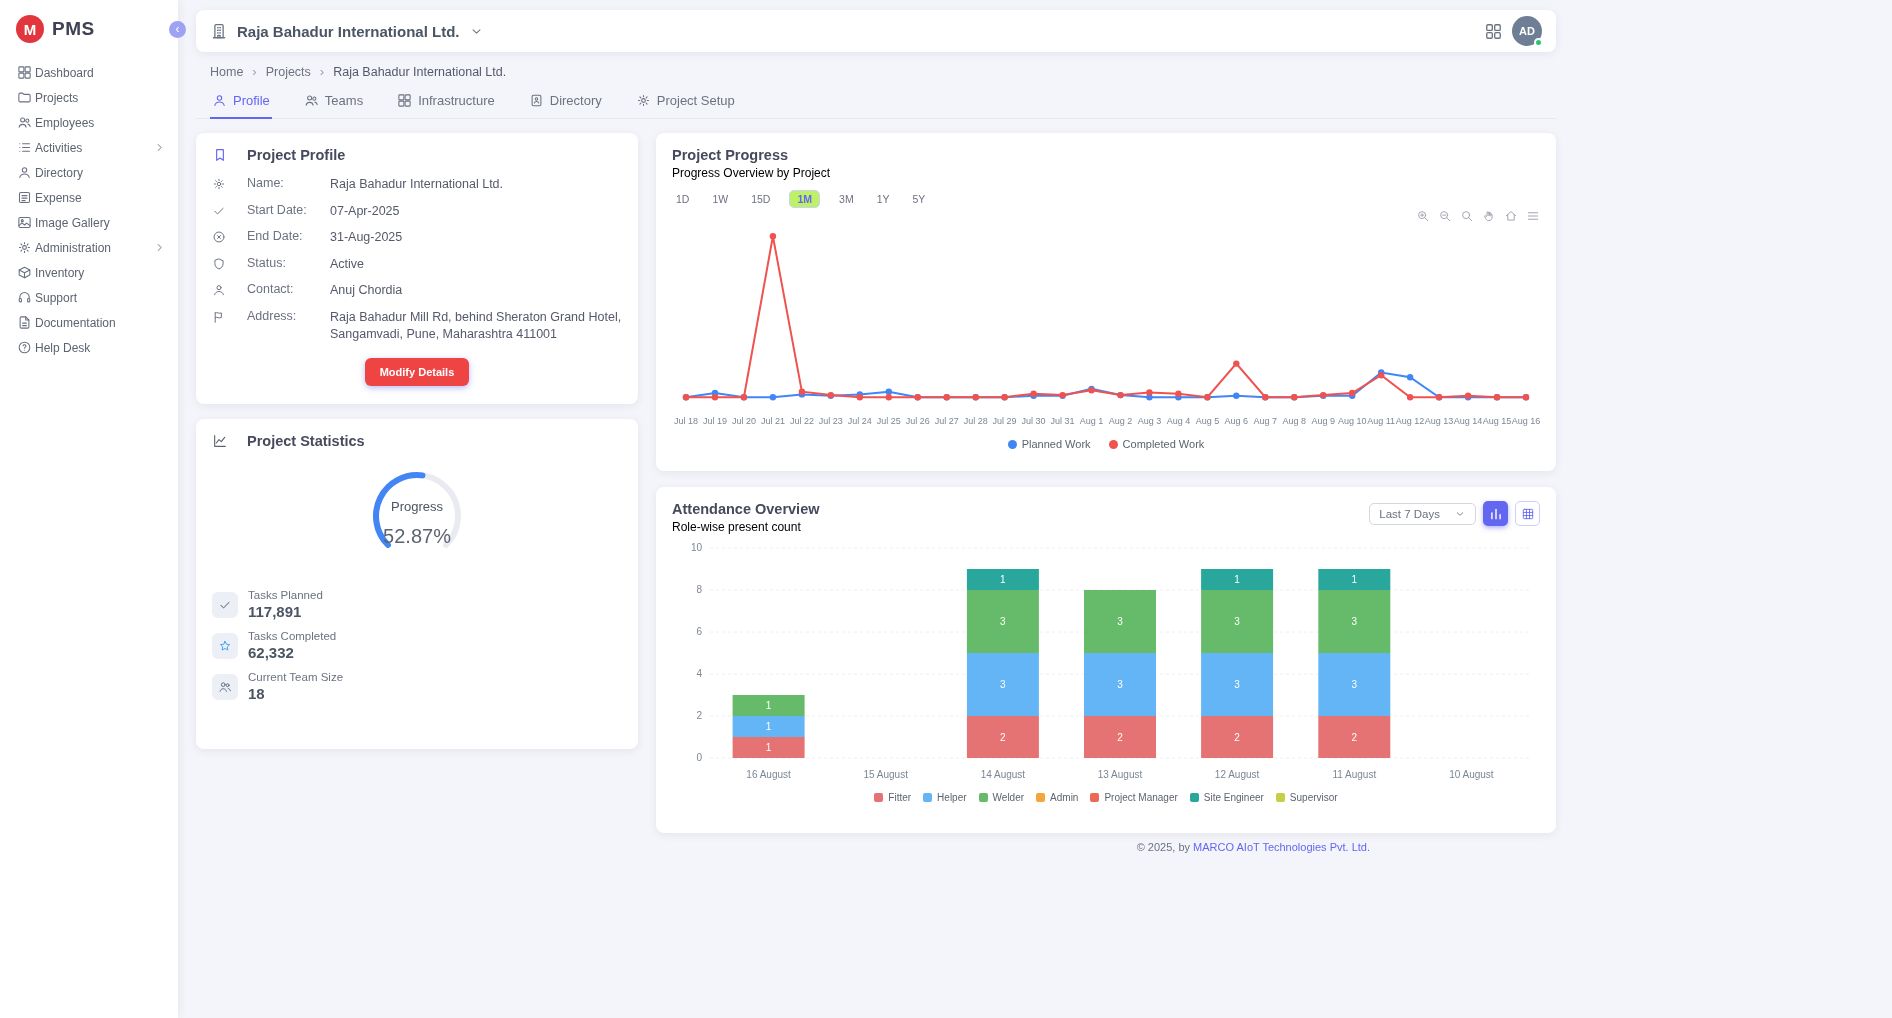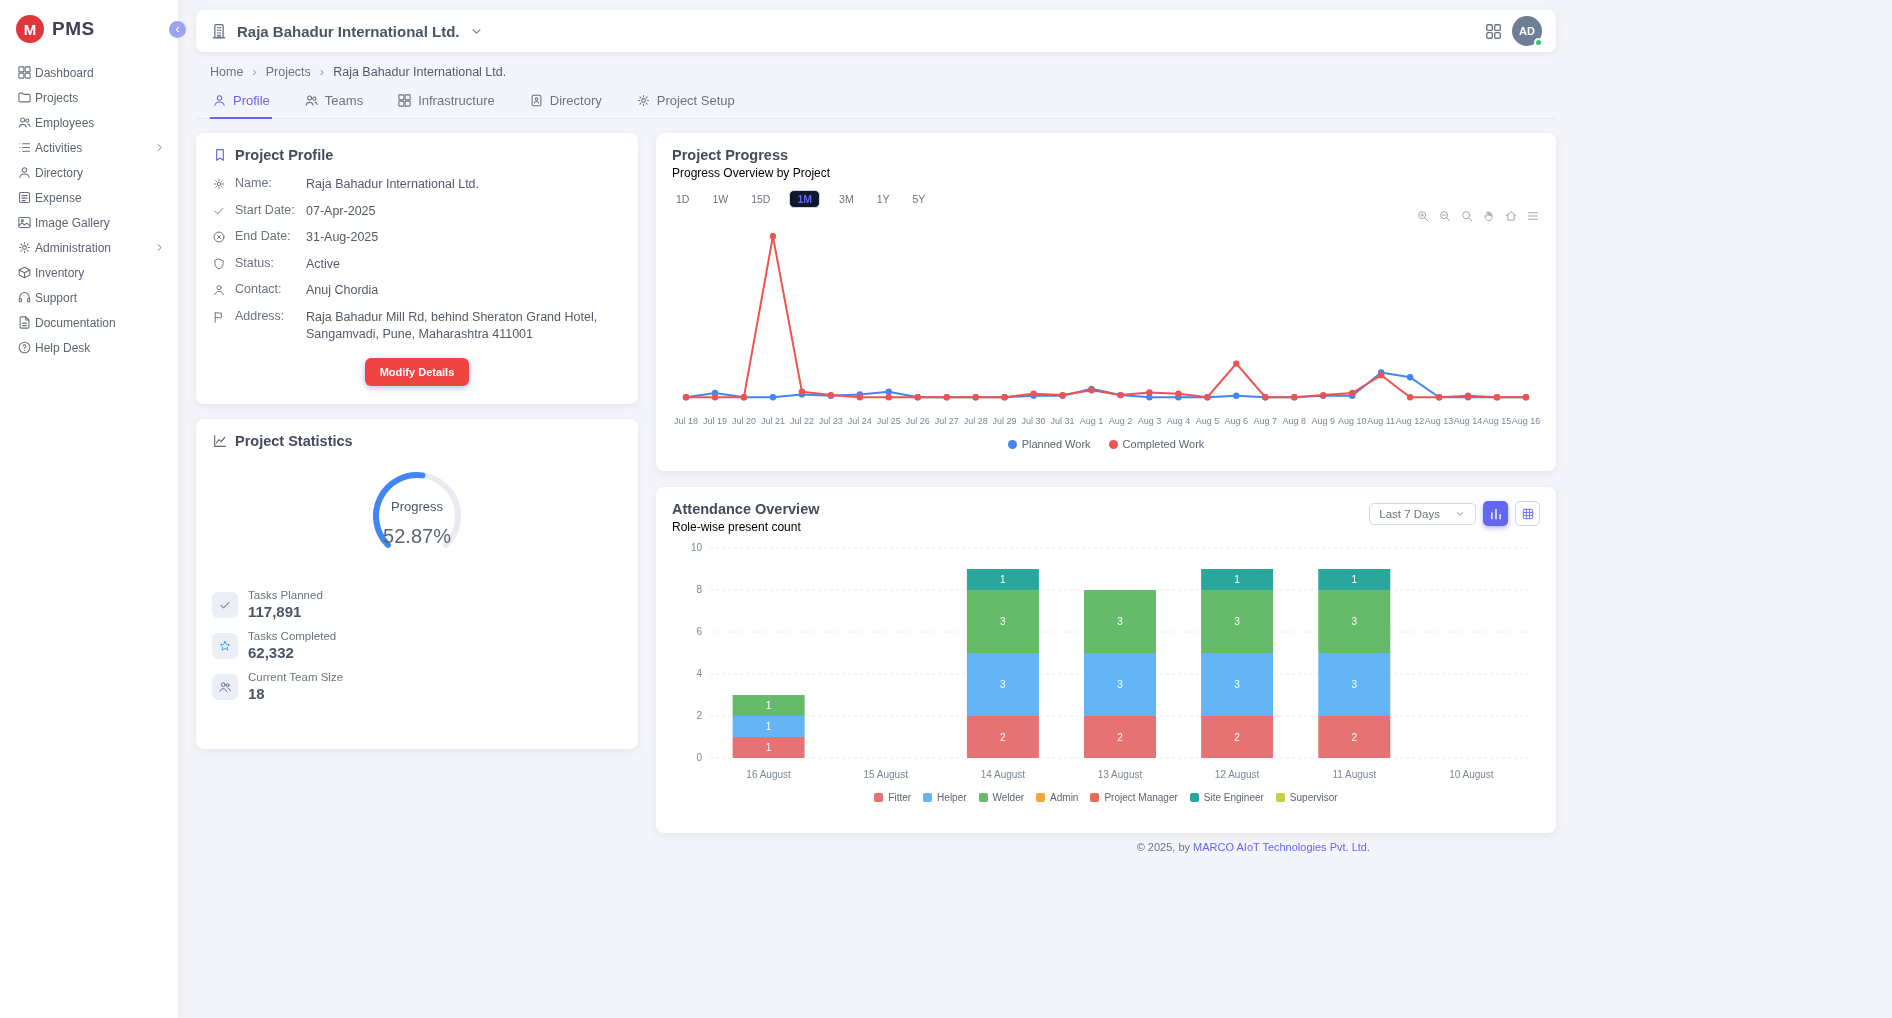--- a/index.html
+++ b/index.html
@@ -32,43 +32,43 @@
   .breadcrumb .sep{color:#9aa0ac;font-size:13px}
   .breadcrumb .current{color:#54586a}
   .breadcrumb .bc-link{cursor:pointer}
   .tabs{display:flex;gap:30px;margin-top:12px;border-bottom:1px solid #e7e8ee;padding-left:14px}
   .tab{display:flex;align-items:flex-end;gap:6px;font-size:13px;color:#6d7280;padding:2px 2px 9px;cursor:pointer;border-bottom:2px solid transparent;margin-bottom:-1px}
   .tab.active{color:#6366f1;border-bottom-color:#6366f1;font-weight:500}
   .content-row{display:flex;gap:18px;margin-top:14px;align-items:flex-start}
   .col-left{width:442px;display:flex;flex-direction:column;gap:15px}
   .col-right{width:900px;display:flex;flex-direction:column;gap:16px}
   .card-pad{padding:14px 16px}
-  .card-title-row{display:flex;align-items:flex-end;gap:7px}
+  .card-title-row{display:flex;align-items:flex-end;gap:19px}
   .card-title{font-size:14.5px;font-weight:bold;color:#464a5c}
   .card-sub{font-size:12px;color:#000000;margin-top:3px}
   
   .fields{margin-top:13px;display:flex;flex-direction:column;gap:9px}
-  .field{display:flex;gap:9px;font-size:12.5px;align-items:flex-start}
+  .field{display:flex;gap:21px;font-size:12.5px;align-items:flex-start}
   .field svg{margin-top:1px;color:#6b7280;flex:0 0 auto}
   .f-label{width:62px;color:#6b7280;flex:0 0 auto}
   .f-value{color:#55596a;flex:1;line-height:1.4}
   .modify-btn{display:block;margin:14px auto 4px;background:#ef4444;color:#fff;font-size:11px;font-weight:600;border:none;border-radius:6px;padding:8px 15px;cursor:pointer;box-shadow:0 2px 6px rgba(99,102,241,.45)}
   
   .stats-card{height:330px}
   .gauge-wrap{display:flex;justify-content:center;margin-top:12px}
   .stat-rows{margin-top:18px;display:flex;flex-direction:column;gap:10px}
   .stat{display:flex;align-items:flex-start;gap:10px}
   .stat-ic{width:26px;height:26px;border-radius:6px;background:#eceff5;display:flex;align-items:center;justify-content:center;flex:0 0 auto;margin-top:3px}
   .stat-label{font-size:11.5px;color:#6b7280}
   .stat-value{font-size:15px;font-weight:bold;color:#4b5563;margin-top:2px}
   
   .prog-card{height:338px;position:relative}
   .ranges{display:flex;align-items:center;gap:15px;margin-top:10px}
   .range{font-size:10.5px;color:#6d7280;cursor:pointer;padding:2px 3px;border:1px solid transparent}
-  .range.active{background:#0f172a;color:#6366f1;border:1px solid #cdd0fb;border-radius:5px;padding:2px 7px;font-weight:600}
+  .range.active{background:#bef264;color:#6366f1;border:1px solid #cdd0fb;border-radius:5px;padding:2px 7px;font-weight:600}
   .chart-toolbar{position:absolute;right:16px;top:76px;display:flex;gap:8px;color:#a0a6b1}
   .chart-toolbar svg{width:14px;height:14px;cursor:pointer}
   .chart-box{margin-top:6px}
   .legend-row{display:flex;justify-content:center;gap:18px;font-size:11px;color:#5d6370;margin-top:2px;flex-wrap:wrap}
   .lg-item{display:flex;align-items:center;gap:5px;cursor:pointer}
   .lg-dot{width:9px;height:9px;border-radius:50%;display:inline-block}
   
   .att-card{height:346px}
   .att-head{display:flex;align-items:flex-start}
   .att-controls{display:flex;gap:7px;align-items:center}

